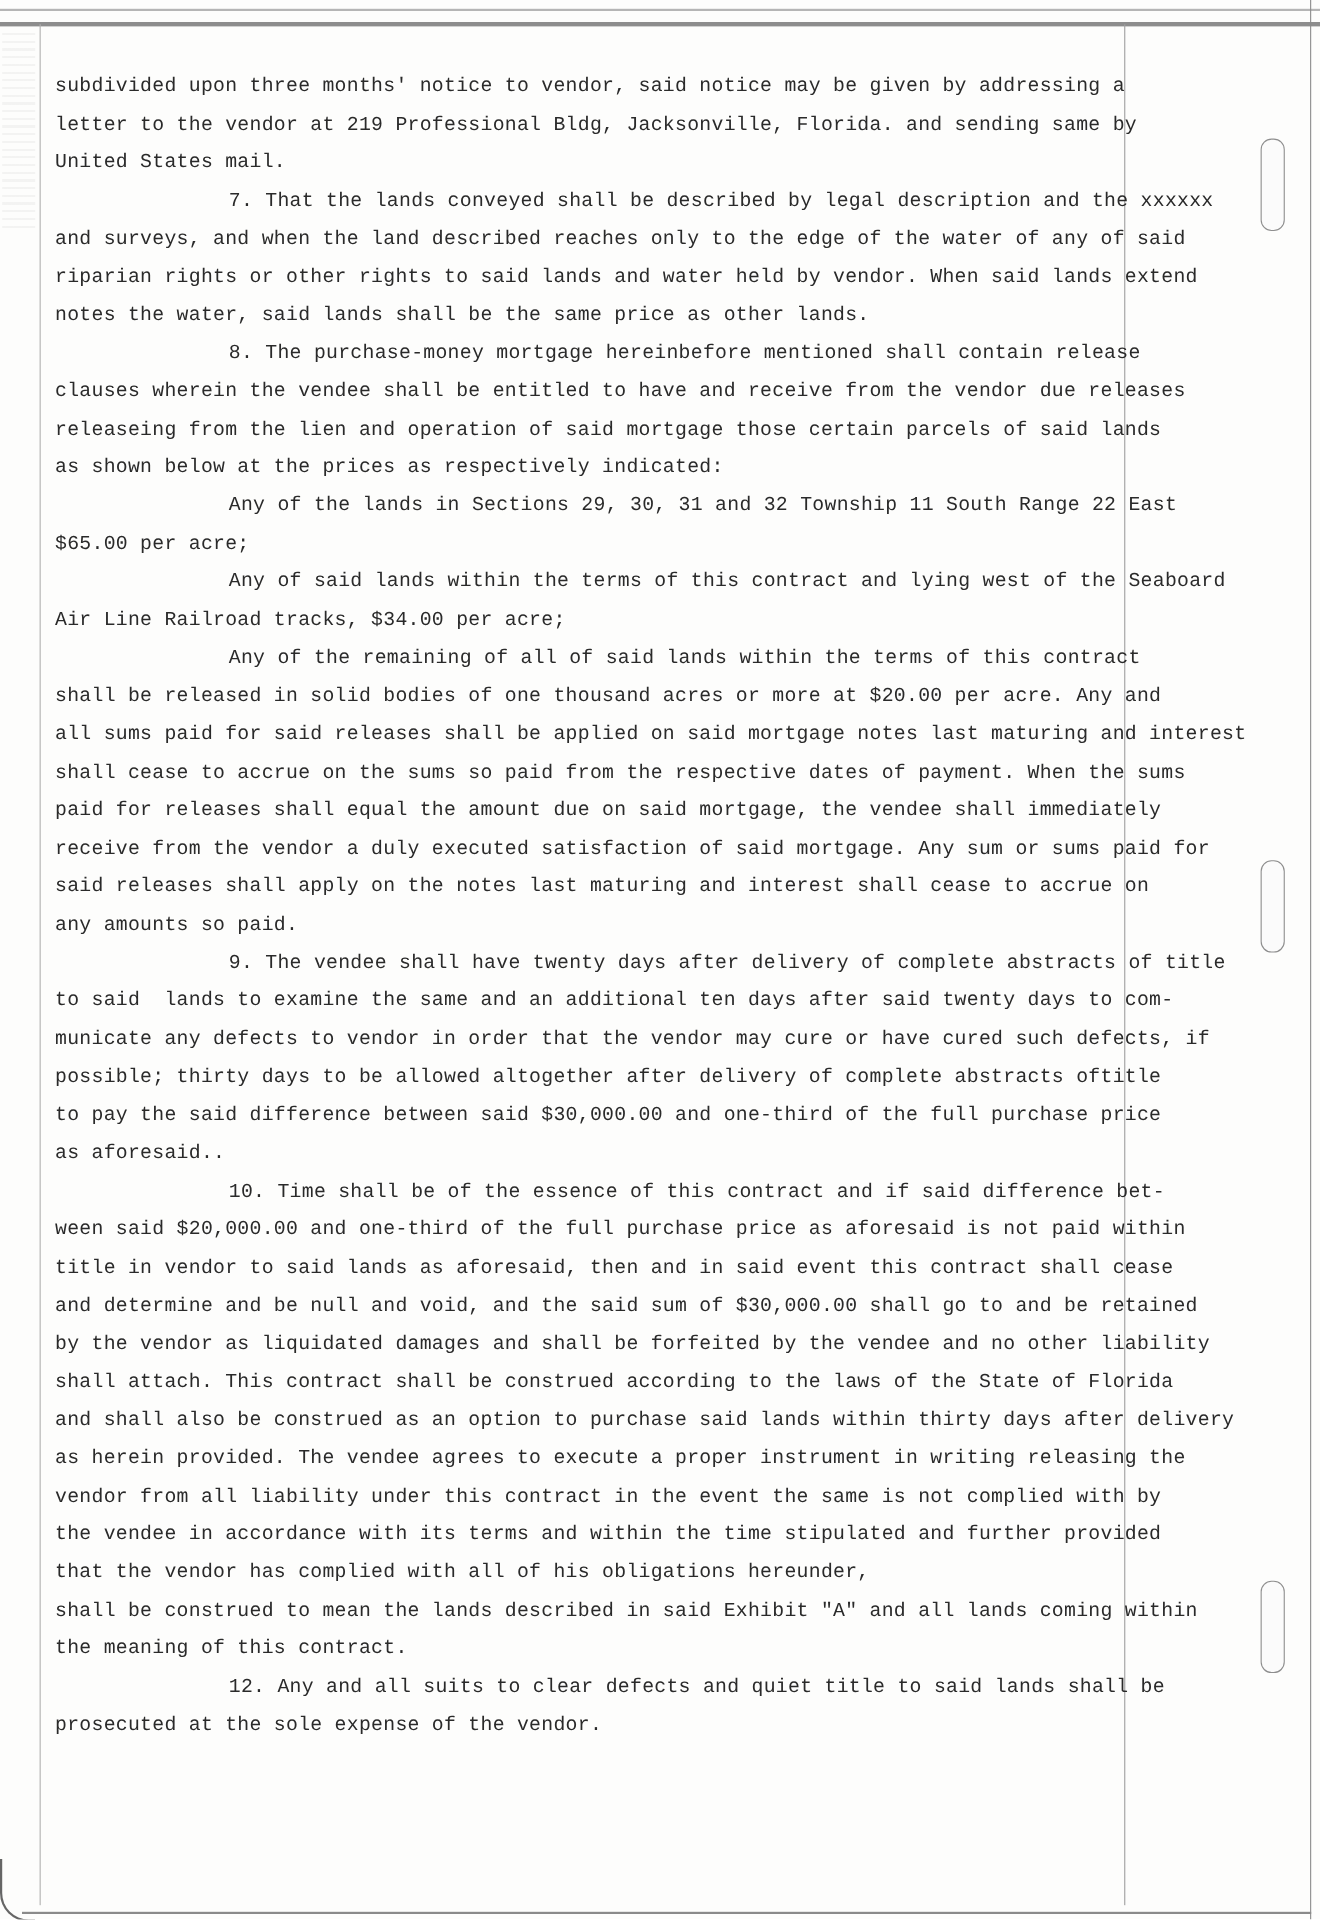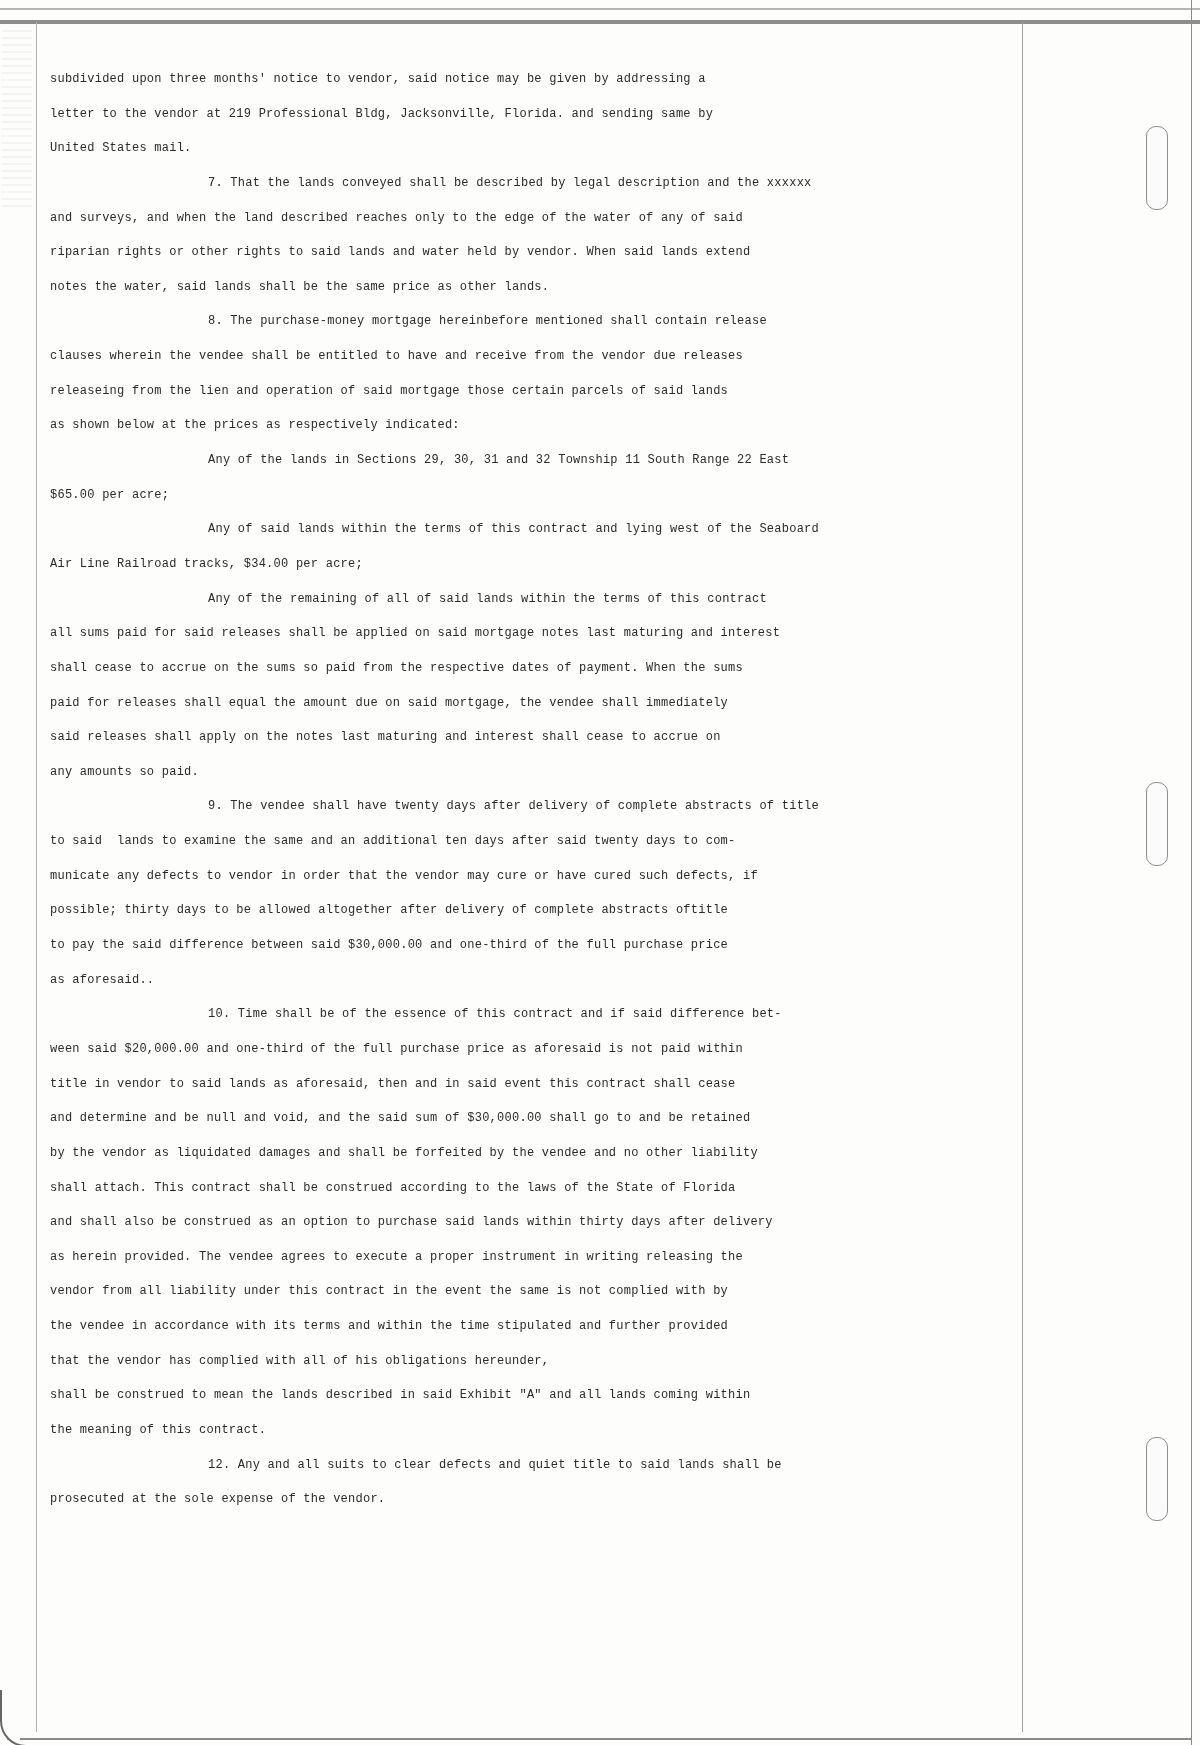--- a/index.html
+++ b/index.html
@@ -80,21 +80,21 @@
     .text-block {
       position: absolute;
       left: 50px;
       top: 62px;
       width: 1120px;
     }
     .line {
       position: relative;
       height: 34.65px;
       line-height: 34.65px;
-      font-size: 12px;
+      font-size: 18px;
       letter-spacing: 0.25px;
       white-space: pre;
     }
     .line.indent { padding-left: 158px; }
   </style>
 </head>
 <body>
 
 <div class="page">
   <div class="top-rule r1"></div>
@@ -120,23 +120,25 @@
       <div class="line">notes the water, said lands shall be the same price as other lands.</div>
       <div class="line indent">8. The purchase-money mortgage hereinbefore mentioned shall contain release</div>
       <div class="line">clauses wherein the vendee shall be entitled to have and receive from the vendor due releases</div>
       <div class="line">releaseing from the lien and operation of said mortgage those certain parcels of said lands</div>
       <div class="line">as shown below at the prices as respectively indicated:</div>
       <div class="line indent">Any of the lands in Sections 29, 30, 31 and 32 Township 11 South Range 22 East</div>
       <div class="line">$65.00 per acre;</div>
       <div class="line indent">Any of said lands within the terms of this contract and lying west of the Seaboard</div>
       <div class="line">Air Line Railroad tracks, $34.00 per acre;</div>
       <div class="line indent">Any of the remaining of all of said lands within the terms of this contract</div>
+      <div class="line">shall be released in solid bodies of one thousand acres or more at $20.00 per acre. Any and</div>
       <div class="line">all sums paid for said releases shall be applied on said mortgage notes last maturing and interest</div>
       <div class="line">shall cease to accrue on the sums so paid from the respective dates of payment. When the sums</div>
       <div class="line">paid for releases shall equal the amount due on said mortgage, the vendee shall immediately</div>
+      <div class="line">receive from the vendor a duly executed satisfaction of said mortgage. Any sum or sums paid for</div>
       <div class="line">said releases shall apply on the notes last maturing and interest shall cease to accrue on</div>
       <div class="line">any amounts so paid.</div>
       <div class="line indent">9. The vendee shall have twenty days after delivery of complete abstracts of title</div>
       <div class="line">to said  lands to examine the same and an additional ten days after said twenty days to com-</div>
       <div class="line">municate any defects to vendor in order that the vendor may cure or have cured such defects, if</div>
       <div class="line">possible; thirty days to be allowed altogether after delivery of complete abstracts oftitle</div>
       <div class="line">to pay the said difference between said $30,000.00 and one-third of the full purchase price</div>
       <div class="line">as aforesaid..</div>
       <div class="line indent">10. Time shall be of the essence of this contract and if said difference bet-</div>
       <div class="line">ween said $20,000.00 and one-third of the full purchase price as aforesaid is not paid within</div>

